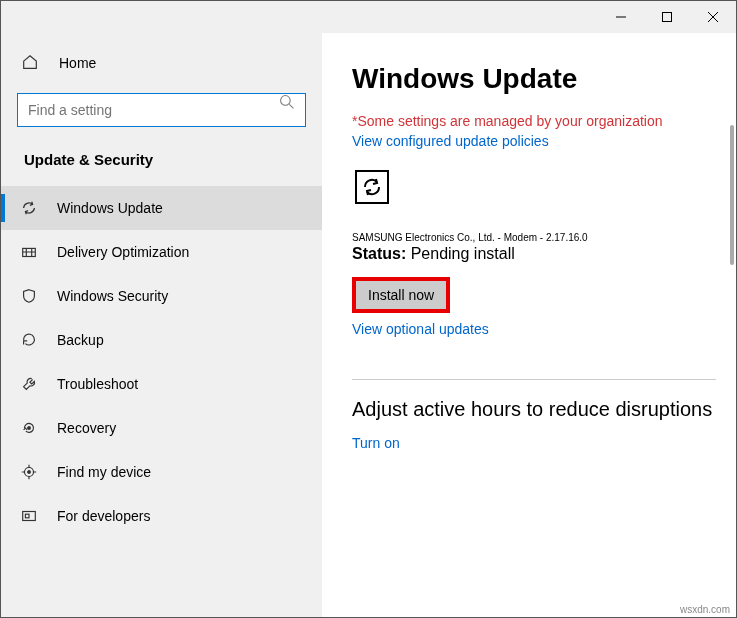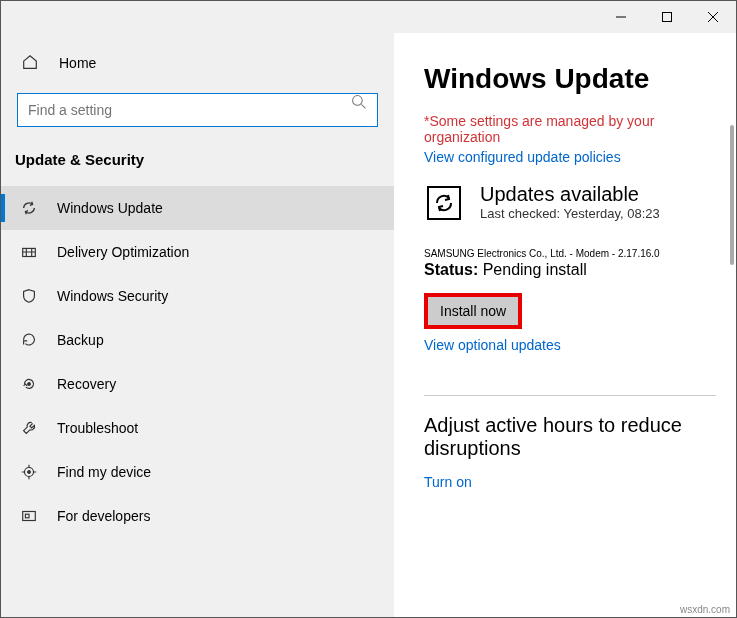--- a/index.html
+++ b/index.html
@@ -37,21 +37,21 @@
       justify-content: center;
       font-family: "Segoe MDL2 Assets", sans-serif;
       font-size: 10px;
     }
     .win-btn svg { width: 10px; height: 10px; }
     .app-body {
       display: flex;
       height: calc(100% - 32px);
     }
     .sidebar {
-      width: 393px;
+      width: 321px;
       background: #f0f0f0;
       padding-top: 10px;
       overflow: hidden;
     }
     .home-row, .nav-item {
       display: flex;
       align-items: center;
       height: 44px;
       padding-left: 18px;
       gap: 18px;
@@ -71,21 +71,21 @@
       outline: none;
       flex: 1;
       font-size: 14px;
       font-family: inherit;
       color: #666;
       background: transparent;
     }
     .section-header {
       font-weight: 600;
       font-size: 15px;
-      padding: 6px 18px 18px 14px;
+      padding: 6px 18px 18px 23px;
     }
     .nav-item .icon { width: 20px; height: 20px; display:flex; align-items:center; justify-content:center; }
     .nav-item.selected { background: #dcdcdc; position: relative; }
     .nav-item.selected::before {
       content: "";
       position: absolute;
       left: 0; top: 8px; bottom: 8px;
       width: 4px;
       background: #0078d4;
     }
@@ -224,35 +224,35 @@
             <path d="M4 10a6 6 0 1 1 2 4" fill="none" stroke="#333"></path>
             <path d="M4 15v-4h4" fill="none" stroke="#333"></path>
           </svg>
       </span>
       <span>Backup</span>
     </div>
 
     <div class="nav-item">
       <span class="icon">
         <svg width="18" height="18" viewBox="0 0 20 20">
+            <path d="M13 4a4 4 0 0 0-5 5l-4 4 3 3 4-4a4 4 0 0 0 5-5l-3 3-2-2 3-3" fill="none" stroke="#333"></path>
+          </svg>
+      </span>
+      <span>Troubleshoot</span>
+    </div>
+
+    <div class="nav-item">
+      <span class="icon">
+        <svg width="18" height="18" viewBox="0 0 20 20">
             <path d="M5 10a5 5 0 1 1 1.5 3.5" fill="none" stroke="#333"></path>
             <circle cx="10" cy="10" r="1.5" fill="#333"></circle>
             <path d="M4 12l2-2 2 2" fill="none" stroke="#333"></path>
           </svg>
       </span>
       <span>Recovery</span>
-    </div>
-
-    <div class="nav-item">
-      <span class="icon">
-        <svg width="18" height="18" viewBox="0 0 20 20">
-            <path d="M13 4a4 4 0 0 0-5 5l-4 4 3 3 4-4a4 4 0 0 0 5-5l-3 3-2-2 3-3" fill="none" stroke="#333"></path>
-          </svg>
-      </span>
-      <span>Troubleshoot</span>
     </div>
 
 
     <div class="nav-item">
       <span class="icon">
         <svg width="18" height="18" viewBox="0 0 20 20">
             <circle cx="10" cy="10" r="5" fill="none" stroke="#333"></circle>
             <circle cx="10" cy="10" r="1.5" fill="#333"></circle>
             <path d="M10 2v3M10 15v3M2 10h3M15 10h3" stroke="#333"></path>
           </svg>
@@ -277,24 +277,20 @@
     <span class="link">View configured update policies</span>
 
     <div class="updates-row">
       <span class="icon">
         <svg width="40" height="40" viewBox="0 0 40 40">
             <rect x="4" y="4" width="32" height="32" fill="none" stroke="#000" stroke-width="2"></rect>
             <path d="M13 20a7 7 0 0 1 12-5M27 20a7 7 0 0 1-12 5" fill="none" stroke="#000" stroke-width="2"></path>
             <path d="M24 12l1 4-4 1M16 28l-1-4 4-1" fill="none" stroke="#000" stroke-width="2"></path>
           </svg>
       </span>
-      <div>
-        <div class="updates-title">Updates available</div>
-        <div class="updates-sub">Last checked: Yesterday, 08:23</div>
-      </div>
     </div>
 
     <div class="device-line">SAMSUNG Electronics Co., Ltd.  - Modem - 2.17.16.0</div>
     <div class="status-line">
       <b>Status:</b><span> Pending install</span>
     </div>
 
     <button class="install-btn">Install now</button>
     <br>
     <span class="link">View optional updates</span>

